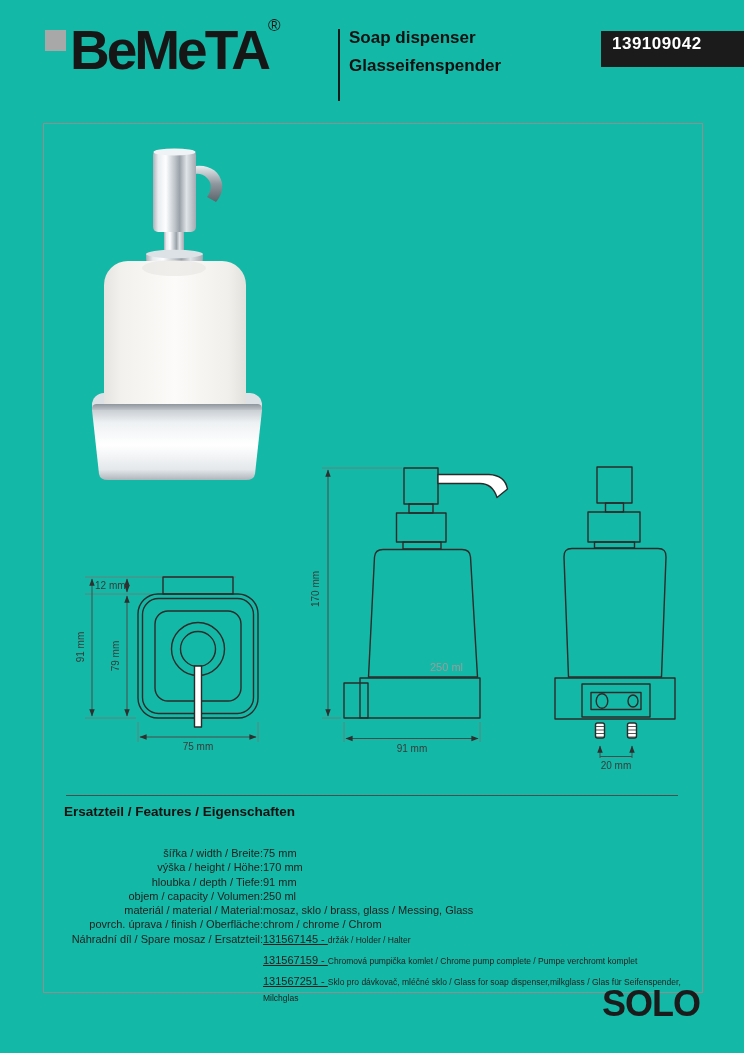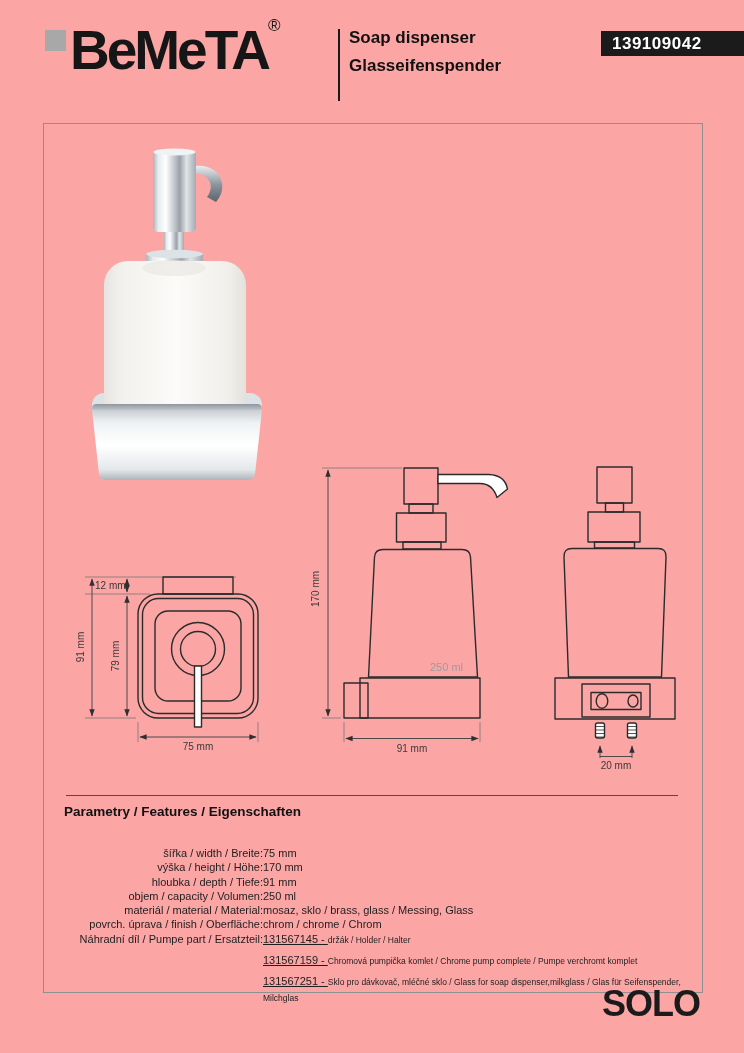--- a/index.html
+++ b/index.html
@@ -1,27 +1,27 @@
 <!DOCTYPE html>
 <html><head>
 <meta charset="utf-8">
 <style>
   html,body{margin:0;padding:0;background:#fff;}
-  .page{position:relative;width:744px;height:1053px;background:#fca5a5;overflow:hidden;
+  .page{position:relative;width:744px;height:1053px;background:#14b8a6;overflow:hidden;
         font-family:"Liberation Sans",sans-serif;color:#1b1b1b;}
 
   
   .brand-square{position:absolute;left:45px;top:30px;width:21px;height:21px;background:#a8a8a8;}
   .brand{position:absolute;left:70px;top:16px;font-weight:bold;font-size:55px;
          letter-spacing:-3px;color:#161616;white-space:nowrap;}
   .brand sup{font-size:17px;letter-spacing:0;vertical-align:38px;font-weight:normal;}
   .vdiv{position:absolute;left:338px;top:29px;width:2px;height:72px;background:#1a1a1a;}
   .titles{position:absolute;left:349px;top:24px;}
   .titles .t{font-size:17px;font-weight:bold;line-height:28px;color:#111;}
-  .code-badge{position:absolute;left:601px;top:31px;width:143px;height:25px;background:#1b1b1b;}
+  .code-badge{position:absolute;left:601px;top:31px;width:143px;height:36px;background:#1b1b1b;}
   .code-badge span{display:block;padding-left:11px;line-height:25px;font-size:17px;
                    font-weight:bold;color:#fff;letter-spacing:.5px;}
 
   
   .main-box{position:absolute;left:43px;top:123px;width:658px;height:868px;
             border:1px solid #8f8f8f;}
 
   
   svg{position:absolute;}
   .photo{left:86px;top:138px;}
@@ -191,21 +191,21 @@
         <path class="hatch" d="M627.5,726.5 H636.5 M627.5,730 H636.5 M627.5,733.5 H636.5 M627.5,737 H636.5"></path>
       </g>
       <path class="dline" d="M600,758 V746" marker-end="url(#arr)"></path>
       <path class="dline" d="M632,758 V746" marker-end="url(#arr)"></path>
       <path class="dline" d="M600,756.5 H632"></path>
       <text class="dtxt" x="616" y="769" text-anchor="middle">20 mm</text>
     </g>
   </svg>
 
   <div class="params-rule"></div>
-  <div class="params-heading">Parametry / Features / Eigenschaften</div>
+  <div class="params-heading">Ersatzteil / Features / Eigenschaften</div>
 
   <div class="params">
     <div class="prow">
       <span class="plabel">šířka / width / Breite:</span>
       <span class="pvalue">75 mm</span>
     </div>
     <div class="prow">
       <span class="plabel">výška / height / Höhe:</span>
       <span class="pvalue">170 mm</span>
     </div>
@@ -219,21 +219,21 @@
     </div>
     <div class="prow">
       <span class="plabel">materiál / material / Material:</span>
       <span class="pvalue">mosaz, sklo / brass, glass / Messing, Glass</span>
     </div>
     <div class="prow">
       <span class="plabel">povrch. úprava / finish / Oberfläche:</span>
       <span class="pvalue">chrom / chrome / Chrom</span>
     </div>
     <div class="prow">
-      <span class="plabel">Náhradní díl / Pumpe part / Ersatzteil:</span>
+      <span class="plabel">Náhradní díl / Spare mosaz / Ersatzteil:</span>
       <span class="pvalue"><span class="code">131567145</span><span class="sep"> - </span><span class="sdesc">držák / Holder / Halter</span></span>
     </div>
     <div class="prow cont">
       <span class="plabel"></span>
       <span class="pvalue"><span class="code">131567159</span><span class="sep"> - </span><span class="sdesc">Chromová pumpička komlet / Chrome pump complete / Pumpe verchromt komplet</span></span>
     </div>
     <div class="prow cont">
       <span class="plabel"></span>
       <span class="pvalue"><span class="code">131567251</span><span class="sep"> - </span><span class="sdesc">Sklo pro dávkovač, mléčné sklo / Glass for soap dispenser,milkglass / Glas für Seifenspender, Milchglas</span></span>
     </div>

